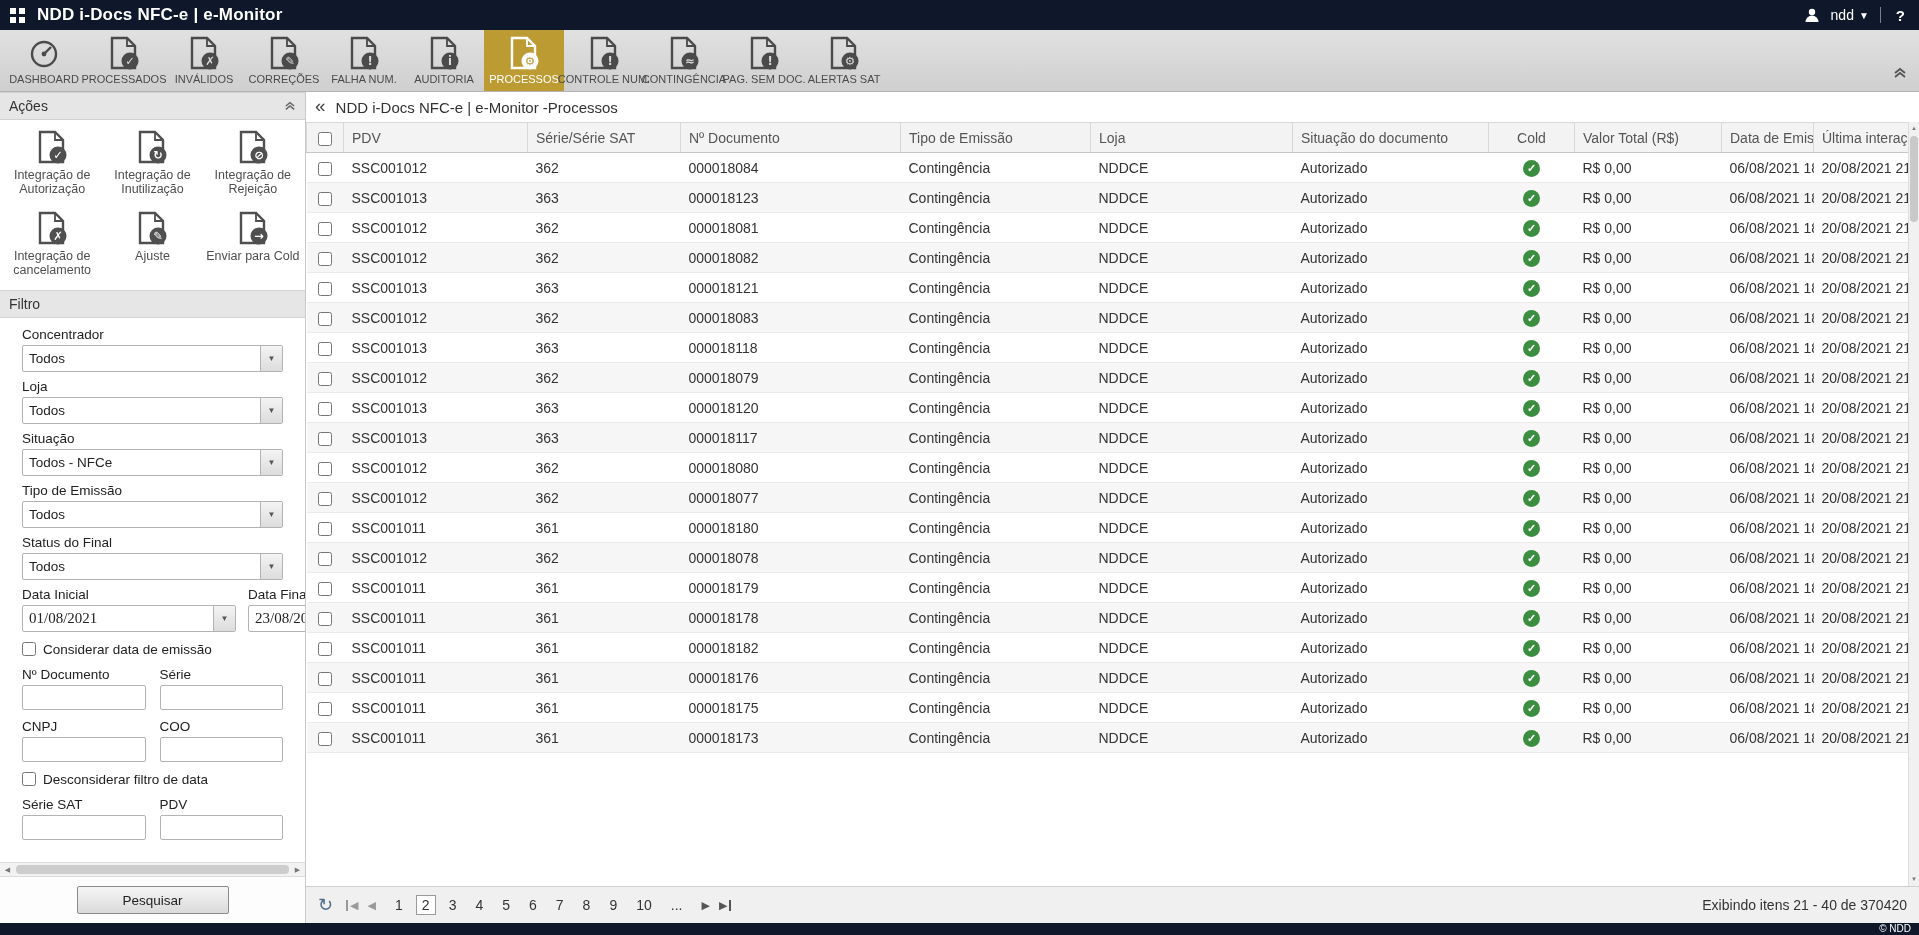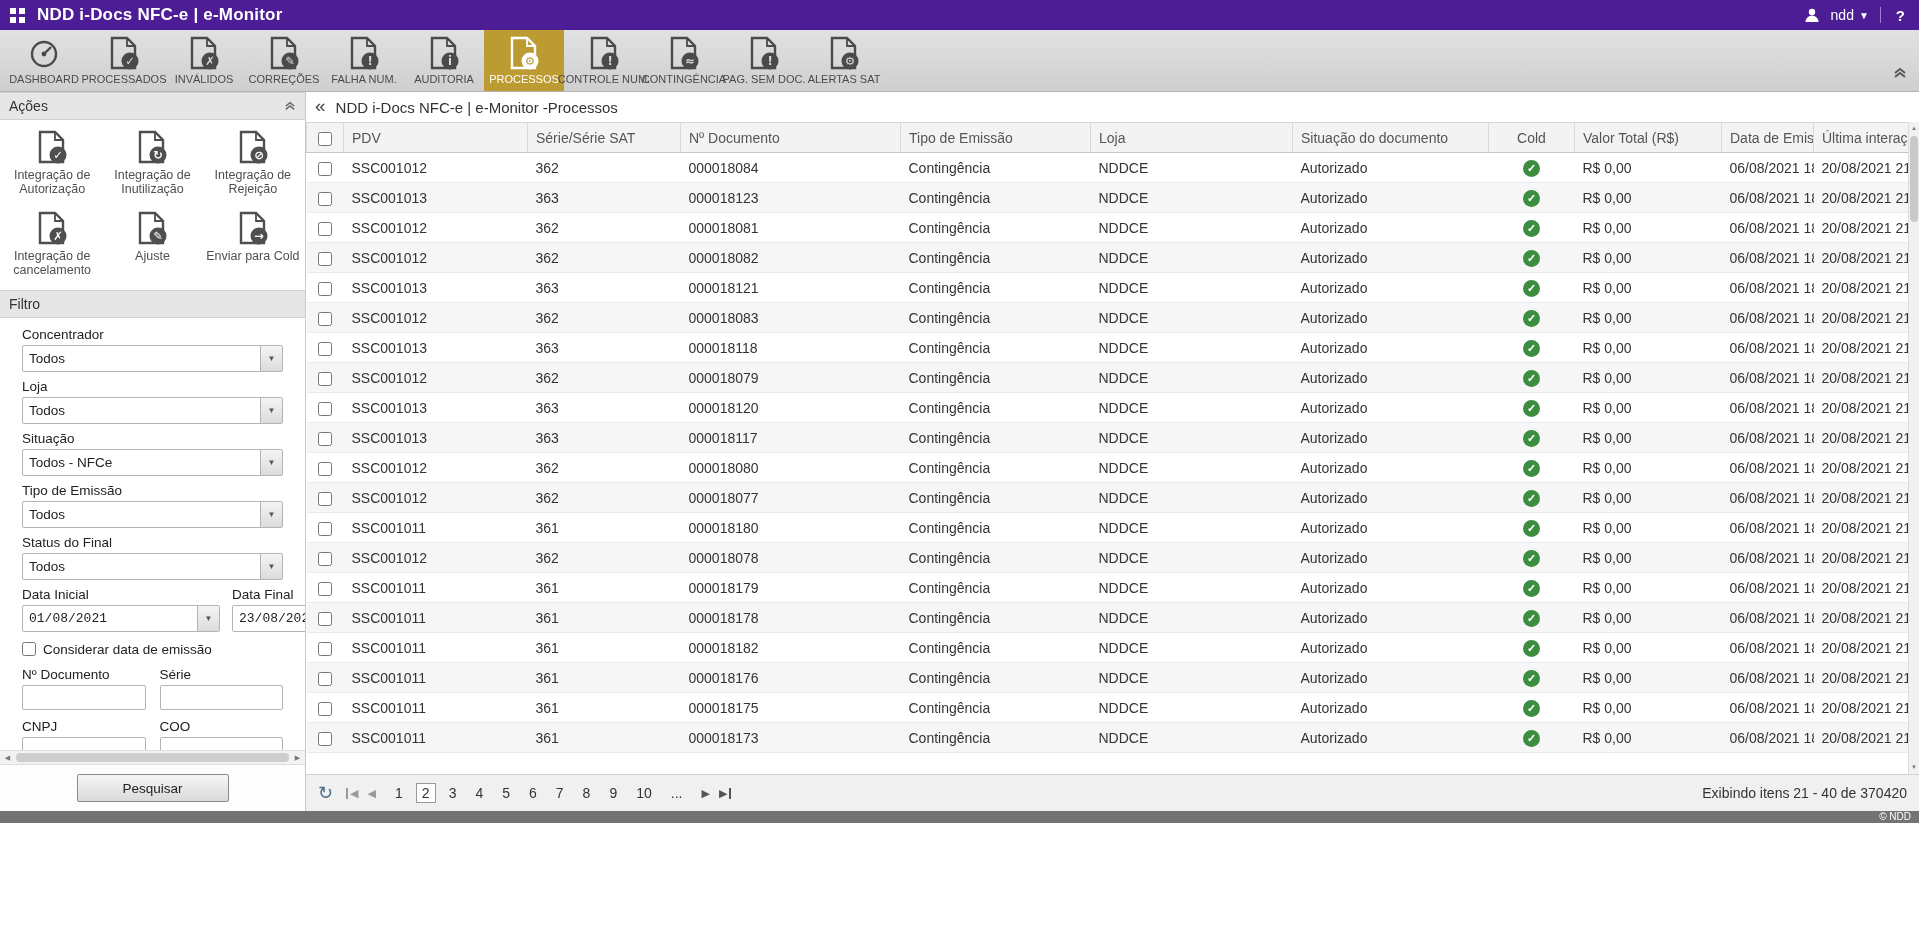--- a/index.html
+++ b/index.html
@@ -1,55 +1,55 @@
 <!DOCTYPE html>
 <html><head>
 <meta charset="utf-8">
 <style>
   *{box-sizing:border-box;margin:0;padding:0}
   html,body{width:1919px;height:935px;overflow:hidden;font-family:"Liberation Sans",sans-serif;background:#fff}
 
   
-  .topbar{height:30px;background:#4c1d95;display:flex;align-items:center;padding:0 10px;color:#fff}
+  .topbar{height:30px;background:#0f172a;display:flex;align-items:center;padding:0 10px;color:#fff}
   .grid-icon{display:inline-flex;cursor:pointer}
   .topbar-title{font-size:17px;font-weight:700;margin-left:12px;letter-spacing:.2px}
   .user-area{margin-left:auto;display:flex;align-items:center;gap:11px;font-size:14px}
   .user-menu{display:flex;align-items:center;gap:5px;cursor:pointer}
   .caret{font-size:10px}
   .sep{width:1px;height:16px;background:rgba(255,255,255,.45)}
   .help{font-size:15px;font-weight:700;cursor:pointer;padding:0 4px}
 
   
   .toolbar{height:62px;background:linear-gradient(#e1e1e1,#cfcfcf);border-bottom:1px solid #b3b3b3;display:flex;position:relative;padding-left:4px}
   .tabs{display:flex;height:100%}
   .tab{width:80px;display:flex;flex-direction:column;align-items:center;justify-content:center;gap:3px;font-size:11px;color:#4a4a4a;cursor:pointer;text-align:center;white-space:nowrap}
   .tab.active{background:#bd9b33;color:#fff}
   .tab .badge-t{fill:#dadada;font-weight:bold}
   .tab.active .badge-t{fill:#bd9b33}
   .toolbar-collapse{position:absolute;right:12px;bottom:8px;cursor:pointer;color:#555}
 
   
-  .content{display:flex;height:719px}
+  .content{display:flex;height:831px}
 
   
   .sidebar{width:306px;flex-shrink:0;border-right:1px solid #c9c9c9;display:flex;flex-direction:column;background:#fff;overflow:hidden}
   .section-header{background:#e6e6e6;border-top:1px solid #d2d2d2;border-bottom:1px solid #d2d2d2;padding:5px 9px;font-size:14px;color:#333;display:flex;align-items:center;justify-content:space-between;flex-shrink:0}
   .pleat{color:#666;cursor:pointer;display:inline-flex}
   .actions-grid{display:grid;grid-template-columns:repeat(3,1fr);padding:10px 2px 12px;row-gap:14px;flex-shrink:0}
   .action-item{display:flex;flex-direction:column;align-items:center;gap:4px;font-size:12.5px;color:#4f4f4f;text-align:center;cursor:pointer;line-height:1.15;max-width:98px;justify-self:center}
   .action-item .badge-t{fill:#fff;font-weight:bold}
   .filter-body{padding:9px 22px 0;flex:1;overflow:hidden}
   .filter-group{margin-bottom:7px}
   .filter-label{font-size:13.5px;color:#222;margin-bottom:3px}
   .select-box,.date-box{height:27px;border:1px solid #b3b3b3;border-radius:2px;background:#fff;display:flex;align-items:center;justify-content:space-between;font-size:13.5px;color:#222;cursor:pointer;overflow:hidden}
   .select-box{padding-left:6px}
   .select-arrow{width:22px;align-self:stretch;background:linear-gradient(#f4f4f4,#dcdcdc);border-left:1px solid #b3b3b3;display:flex;align-items:center;justify-content:center;font-size:8px;color:#555;flex-shrink:0}
   .date-row{display:flex;gap:12px;margin-bottom:6px}
   .date-field{flex:1}
-  .date-input{border:none;outline:none;flex:1;min-width:0;font-size:13px;padding-left:6px;font-family:Liberation Mono, monospace;color:#222;background:transparent}
+  .date-input{border:none;outline:none;flex:1;min-width:0;font-size:15px;padding-left:6px;font-family:Liberation Serif, serif;color:#222;background:transparent}
   .check-row{display:flex;align-items:center;gap:7px;margin:10px 0;font-size:13.5px;color:#222}
   .check-row input{width:14px;height:14px;cursor:pointer}
   .pair-row{display:flex;gap:14px;margin-bottom:9px}
   .pair-field{width:136px}
   .text-input{width:100%;height:25px;border:1px solid #b3b3b3;border-radius:2px;padding:0 5px;font-size:13.5px;font-family:"Liberation Sans",sans-serif;outline:none}
   .h-scrollbar{height:15px;border-top:1px solid #ddd;border-bottom:1px solid #ddd;background:#f2f2f2;display:flex;align-items:center;flex-shrink:0;position:relative}
   .h-arrow{width:15px;font-size:7px;color:#777;text-align:center;cursor:pointer}
   .h-arrow.right{position:absolute;right:0}
   .h-thumb{position:absolute;left:16px;right:16px;top:2px;bottom:2px;background:#cdcdcd;border-radius:4px;cursor:grab}
   .search-row{height:46px;display:flex;align-items:center;justify-content:center;flex-shrink:0;background:#fdfdfd}
@@ -79,21 +79,21 @@
   .pg-first,.pg-prev{color:#999}
   .pg-next,.pg-last{color:#555}
   .pg-first{border-left:2px solid #999;padding-left:2px}
   .pg-last{border-right:2px solid #555;padding-right:2px}
   .page-numbers{display:flex;align-items:center;gap:7px;margin:0 4px}
   .page-num{padding:2px 6px;cursor:pointer;color:#333}
   .page-num.current{background:#fff;border:1px solid #999;padding:1px 5px}
   .pg-status{margin-left:auto;font-size:14px;color:#333}
 
   
-  .footer{height:12px;background:#737373;color:#fff;font-size:10px;line-height:12px;text-align:right;padding-right:8px}
+  .footer{height:12px;background:#0f172a;color:#fff;font-size:10px;line-height:12px;text-align:right;padding-right:8px}
 </style>
 </head>
 <body>
 
 <header class="topbar">
   <span class="grid-icon">
     <svg width="15" height="15" viewBox="0 0 15 15">
       <rect x="0" y="0" width="6" height="6" fill="#fff"></rect>
         <rect x="9" y="0" width="6" height="6" fill="#fff"></rect>
       <rect x="0" y="9" width="6" height="6" fill="#fff"></rect>

